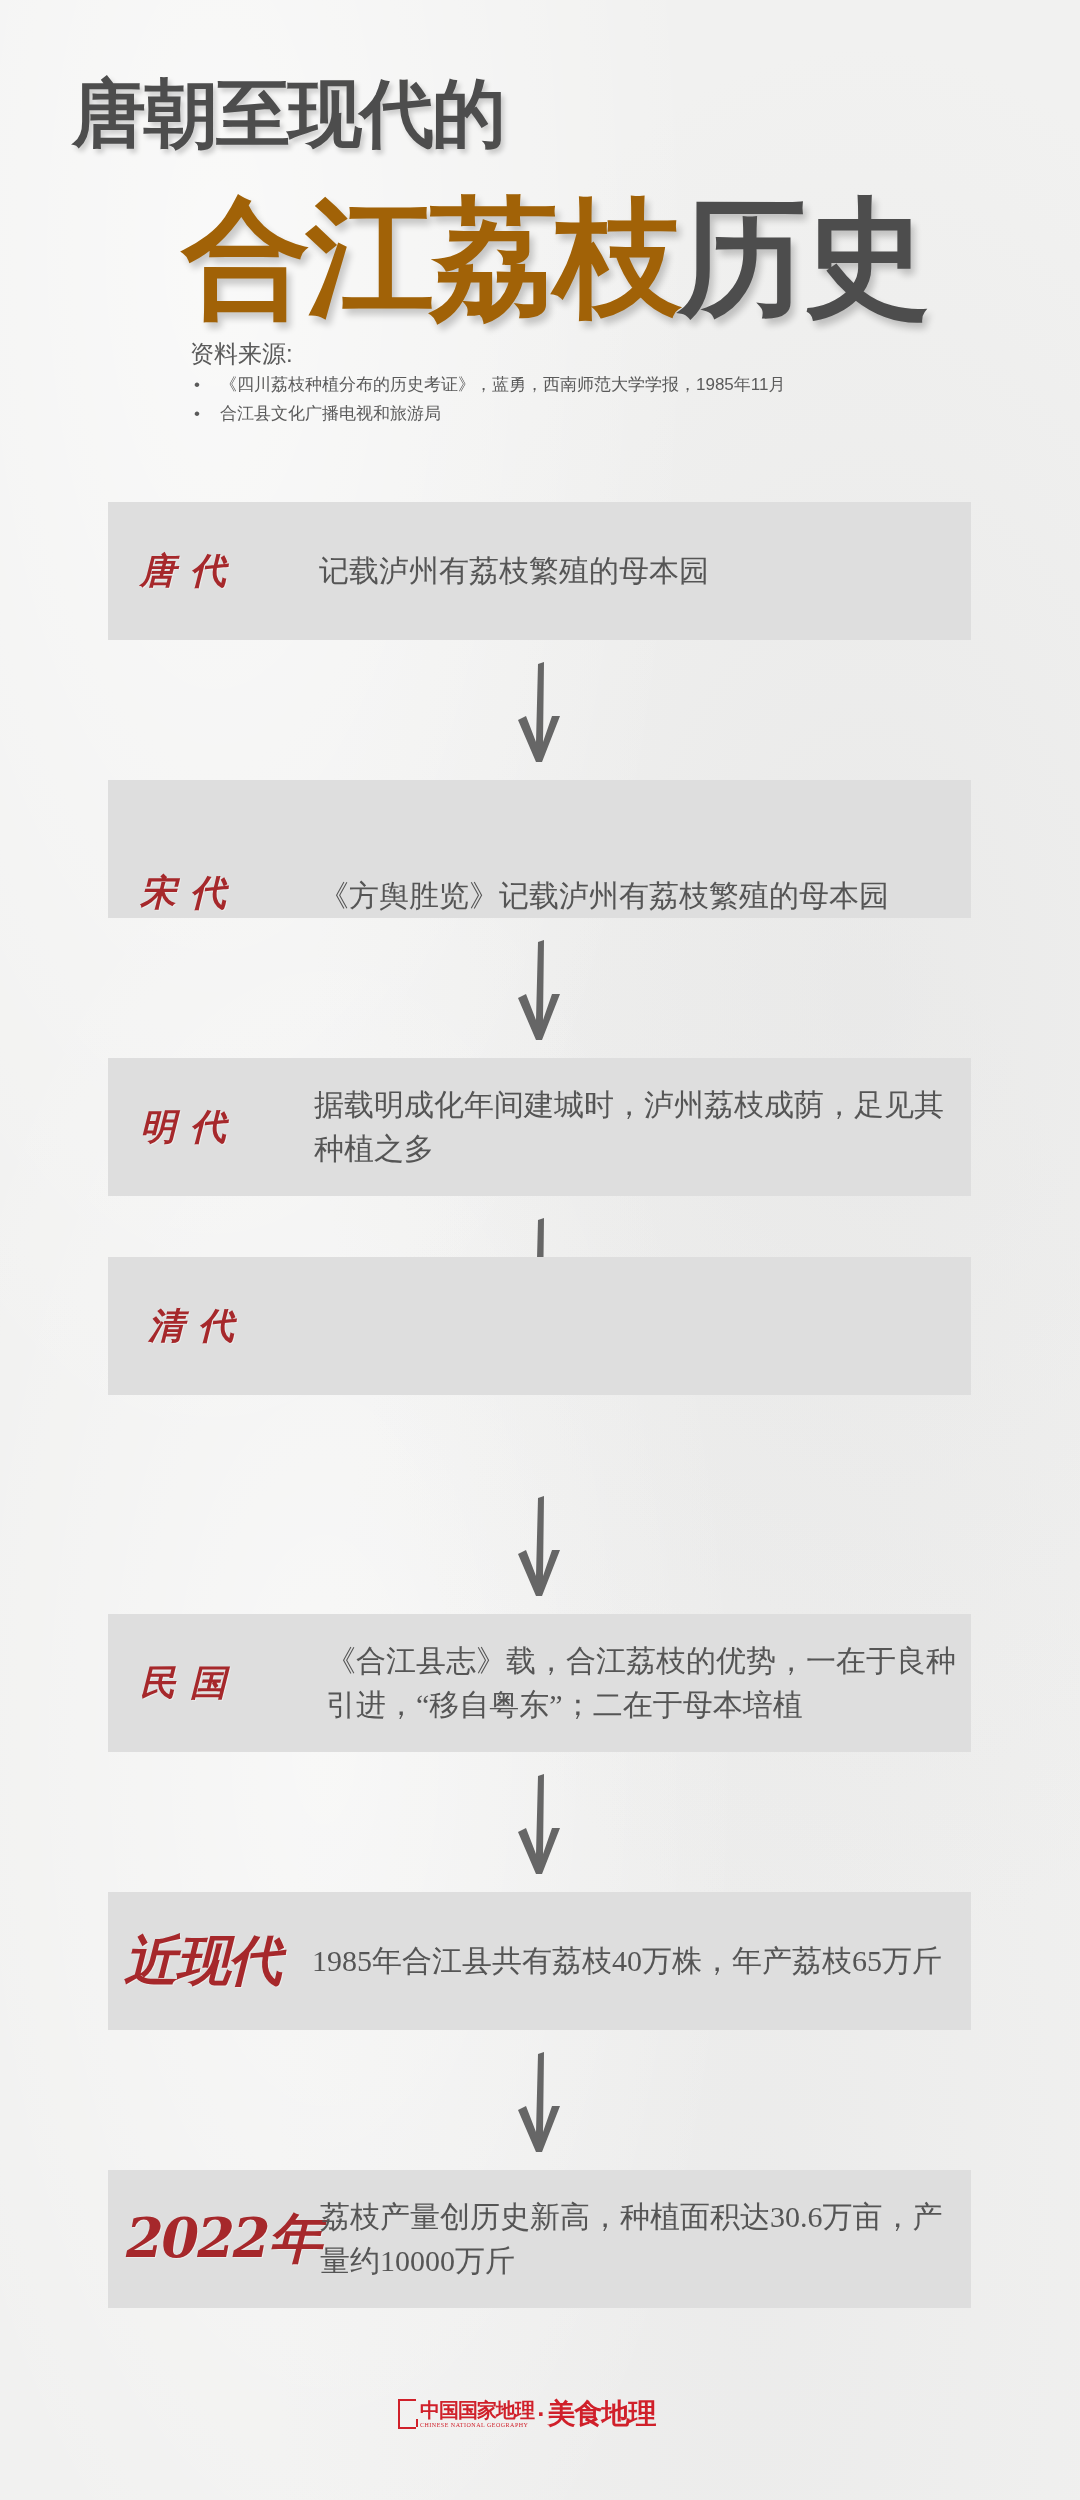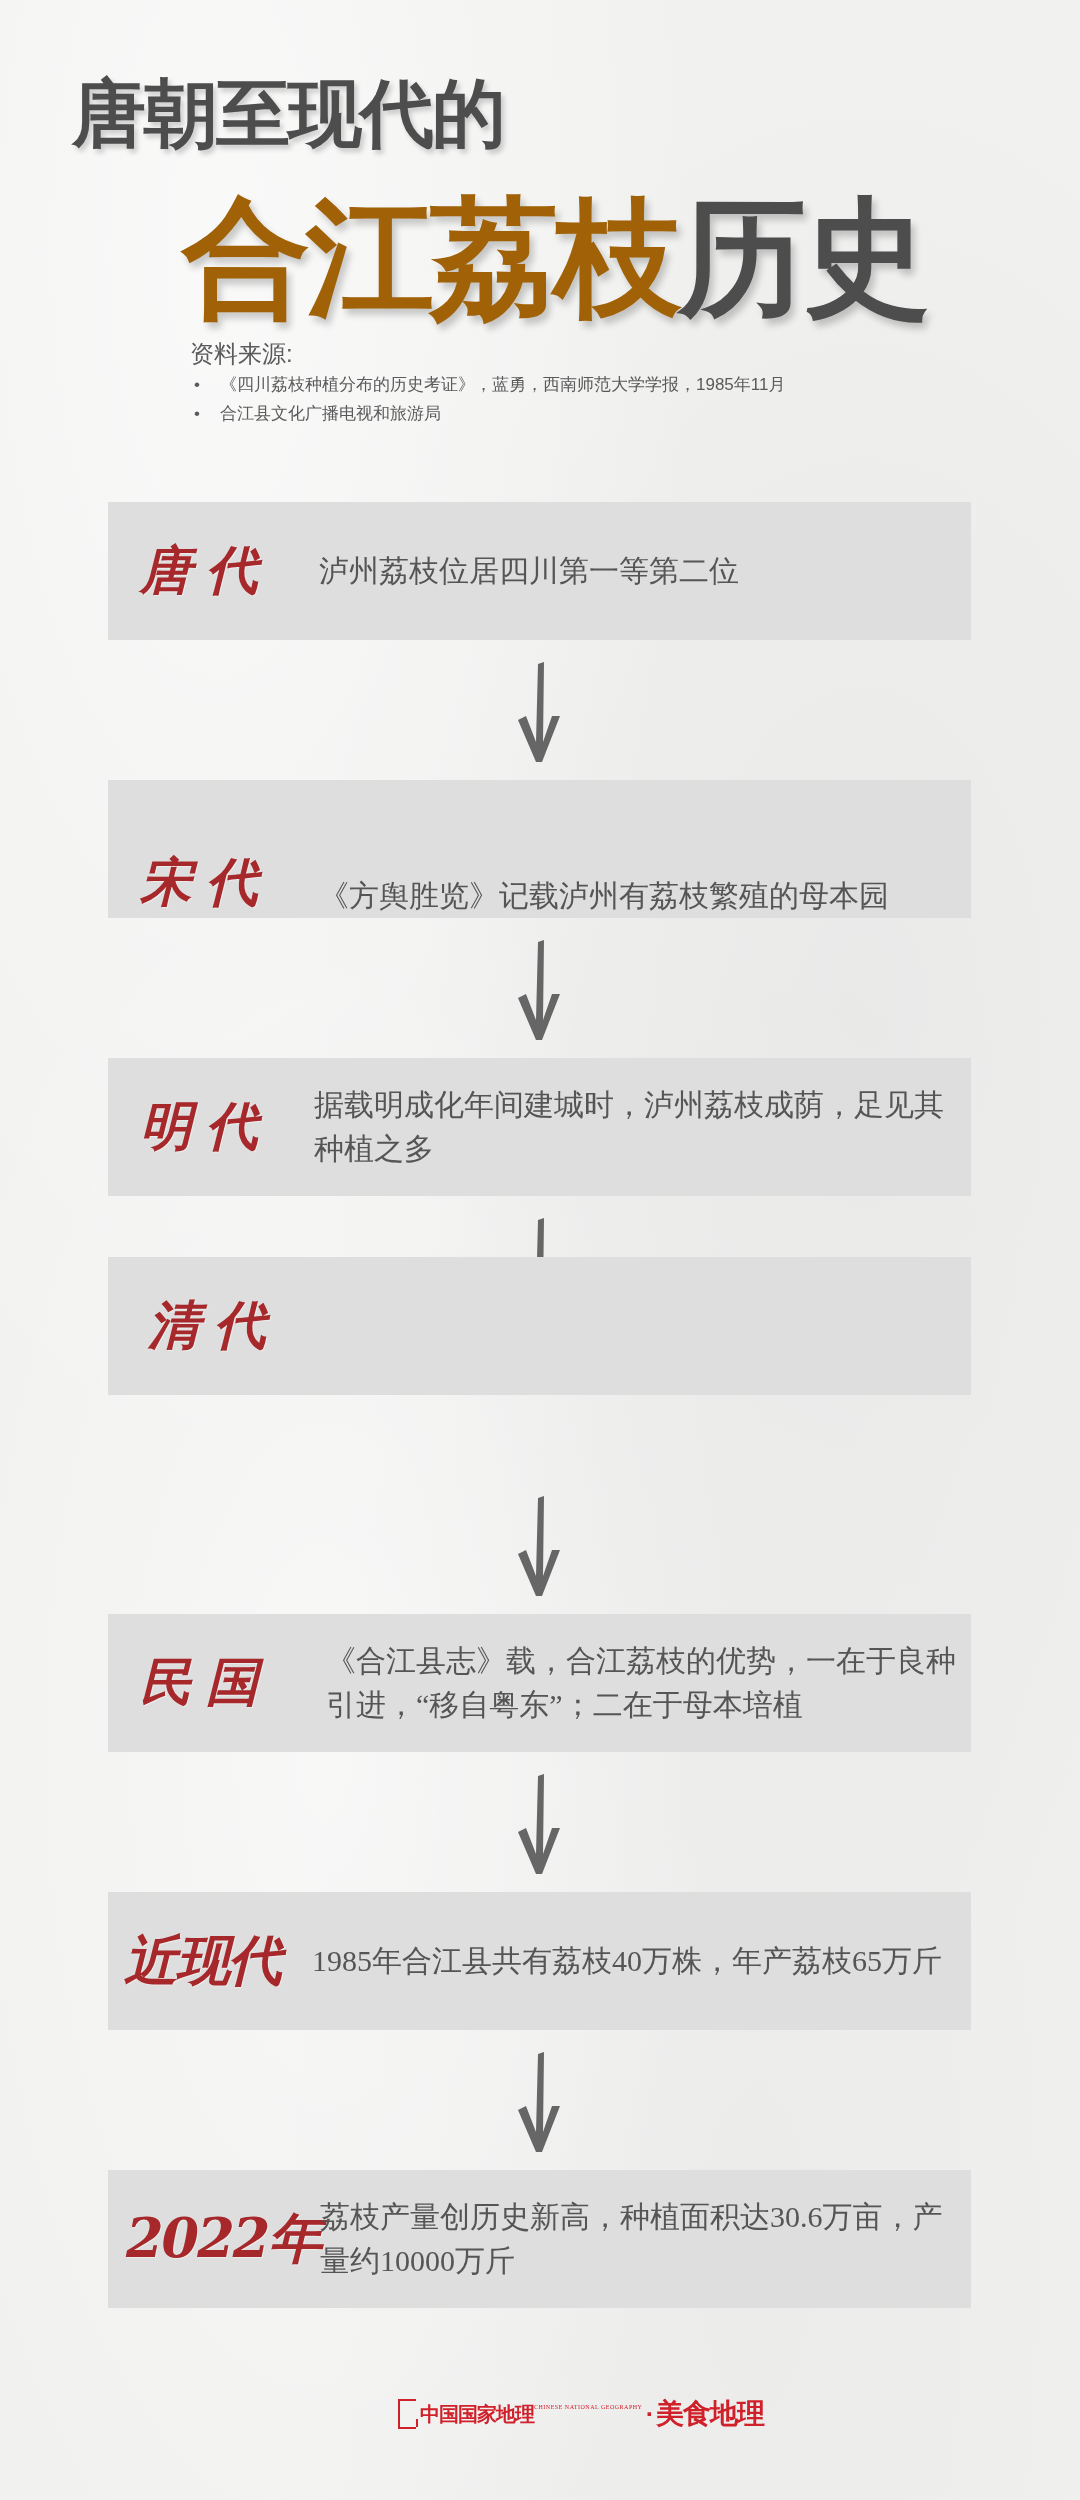--- a/index.html
+++ b/index.html
@@ -61,21 +61,21 @@
     background: #dedede;
     display: flex;
     align-items: center;
   }
   .era {
     flex: 0 0 auto;
     color: #a6282b;
     font-family: "DejaVu Serif", serif;
     font-weight: bold;
     font-style: italic;
-    font-size: 52px;
+    font-size: 36px;
     letter-spacing: 14px;
     white-space: nowrap;
     text-shadow: 1px 1px 0 rgba(255,255,255,0.4);
   }
   .era.wide { letter-spacing: -2px; font-size: 54px; }
   .desc {
     color: #555555;
     font-family: "Liberation Serif", "DejaVu Serif", serif;
     font-size: 30px;
     line-height: 44px;
@@ -97,21 +97,21 @@
   .logo-box {
     width: 16px; height: 26px;
     border: 2px solid #d0202a;
     border-right: none;
     margin-right: 4px;
     position: relative;
   }
   .logo-box::after {
     content: ""; position: absolute; right: -2px; bottom: 0; width: 2px; height: 8px; background: #d0202a;
   }
-  .logo-cn-block { display: flex; flex-direction: row; }
+  .logo-cn-block { display: flex; flex-direction: column; }
   .logo-cn { font-family: "DejaVu Serif", serif; font-weight: bold; font-size: 20px; line-height: 22px; letter-spacing: -1px; white-space: nowrap; }
   .logo-en { font-family: "Liberation Serif", serif; font-size: 6px; line-height: 8px; letter-spacing: 0.5px; white-space: nowrap; }
   .logo-dot { font-size: 20px; margin: 0 3px; font-weight: bold; }
   .logo-sub { font-family: "DejaVu Serif", serif; font-weight: bold; font-size: 28px; letter-spacing: -1px; white-space: nowrap; }
 </style>
 </head>
 <body>
 
 <div class="title-line1">唐朝至现代的</div>
 <div class="title-line2">
@@ -121,21 +121,21 @@
 <div class="sources">
   <div class="sources-label">资料来源:</div>
   <ul>
     <li><span class="bullet">•</span><span>《四川荔枝种植分布的历史考证》，蓝勇，西南师范大学学报，1985年11月</span></li>
     <li><span class="bullet">•</span><span>合江县文化广播电视和旅游局</span></li>
   </ul>
 </div>
 
 <div class="timeline-box" style="top:502px;">
   <div class="era" style="margin-left:32px; width:175px;">唐代</div>
-  <div class="desc" style="margin-left:4px; width:620px;">泸州荔枝位居四川第一等第二位</div>
+  <div class="desc" style="margin-left:4px; width:620px;">记载泸州有荔枝繁殖的母本园</div>
 </div>
 
 <svg class="arrow" style="top:658px;" viewBox="0 0 56 110">
   <path d="M26 6 L32 4 L31 84 L40 58 L48 58 L30 104 L24 104 L6 62 L14 58 L24 84 Z" fill="#666666"></path>
 </svg>
 
 <div class="timeline-box" style="top:780px;align-items:flex-end;">
   <div class="era" style="margin-left:32px; width:175px;">宋代</div>
   <div class="desc" style="margin-left:4px; width:640px;">《方舆胜览》记载泸州有荔枝繁殖的母本园</div>
 </div>

